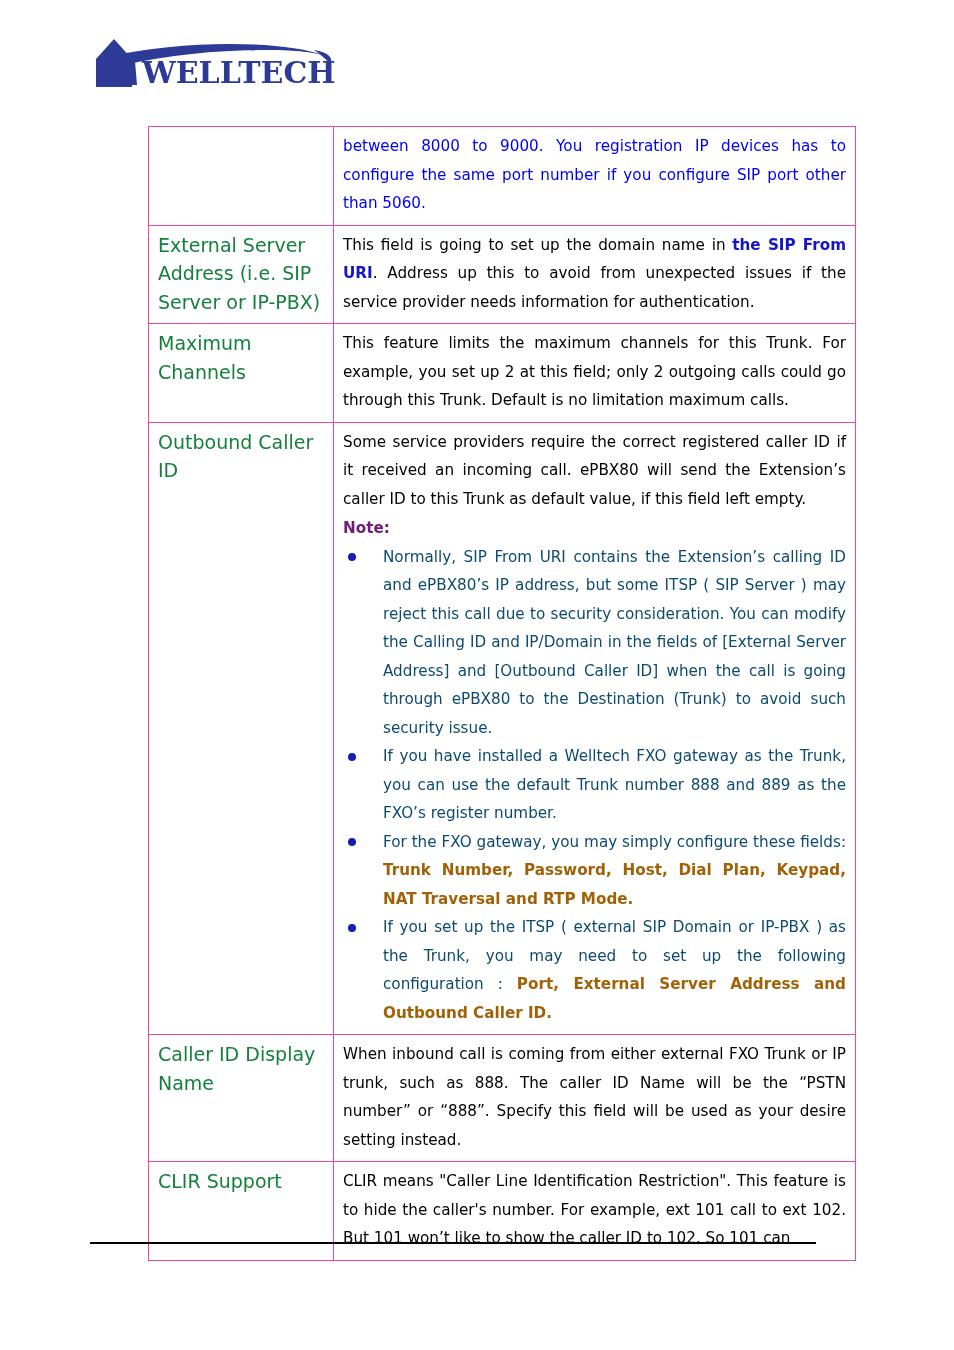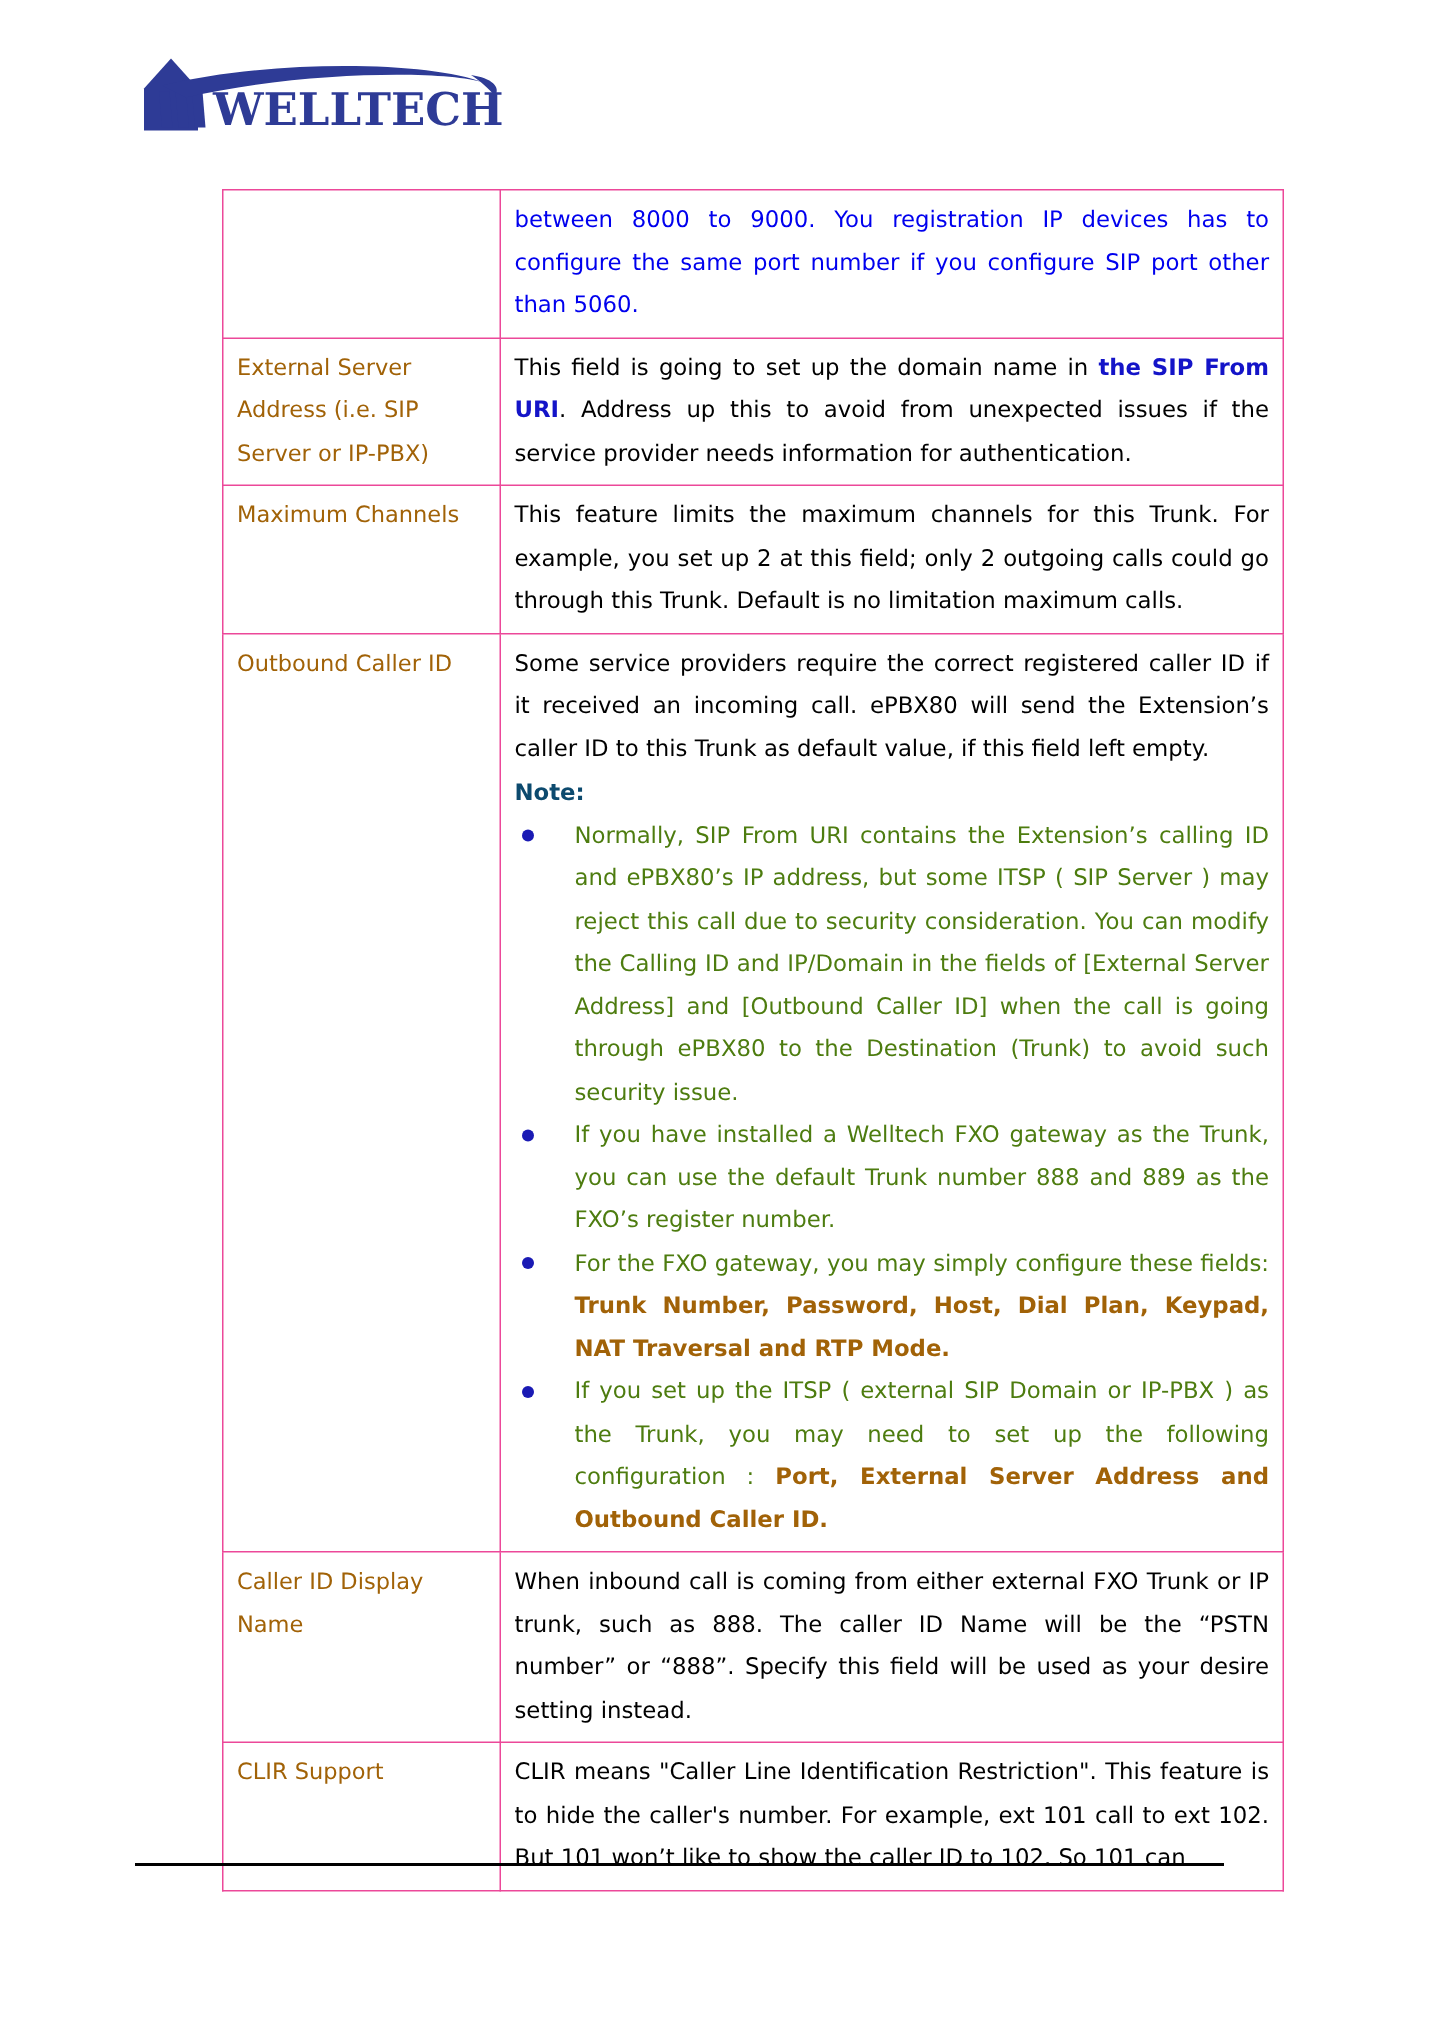--- a/index.html
+++ b/index.html
@@ -42,42 +42,42 @@
   }
   .doc-table td {
     border: 1px solid #ec4899;
     vertical-align: top;
     padding: 5px 9px 7px 9px;
   }
   .col-label { width: 185px; }
   .col-desc  { width: 522px; }
 
   .label-text {
-    font-size: 15px;
-    line-height: 28.5px;
-    color: #a16207;
+    font-size: 19px;
+    line-height: 28.5px;
+    color: #15803d;
     white-space: pre-line;
   }
 
   .desc {
     font-size: 15.2px;
     line-height: 28.5px;
     color: #000000;
     text-align: justify;
     text-justify: inter-word;
   }
   .desc p { margin: 0; }
 
   .blue       { color: #0000ee; }
   .blue-bold  { color: #1414c8; font-weight: bold; }
-  .navy       { color: #4d7c0f; }
+  .navy       { color: #0c4a6e; }
   .navy-bold  { color: #a16207; font-weight: bold; }
 
   .note-head {
-    color: #0c4a6e;
+    color: #701a75;
     font-weight: bold;
     font-size: 15.2px;
     line-height: 28.5px;
     margin-top: 1px;
   }
 
   ul.note-list {
     list-style: none;
     margin: 0;
     padding: 0;

